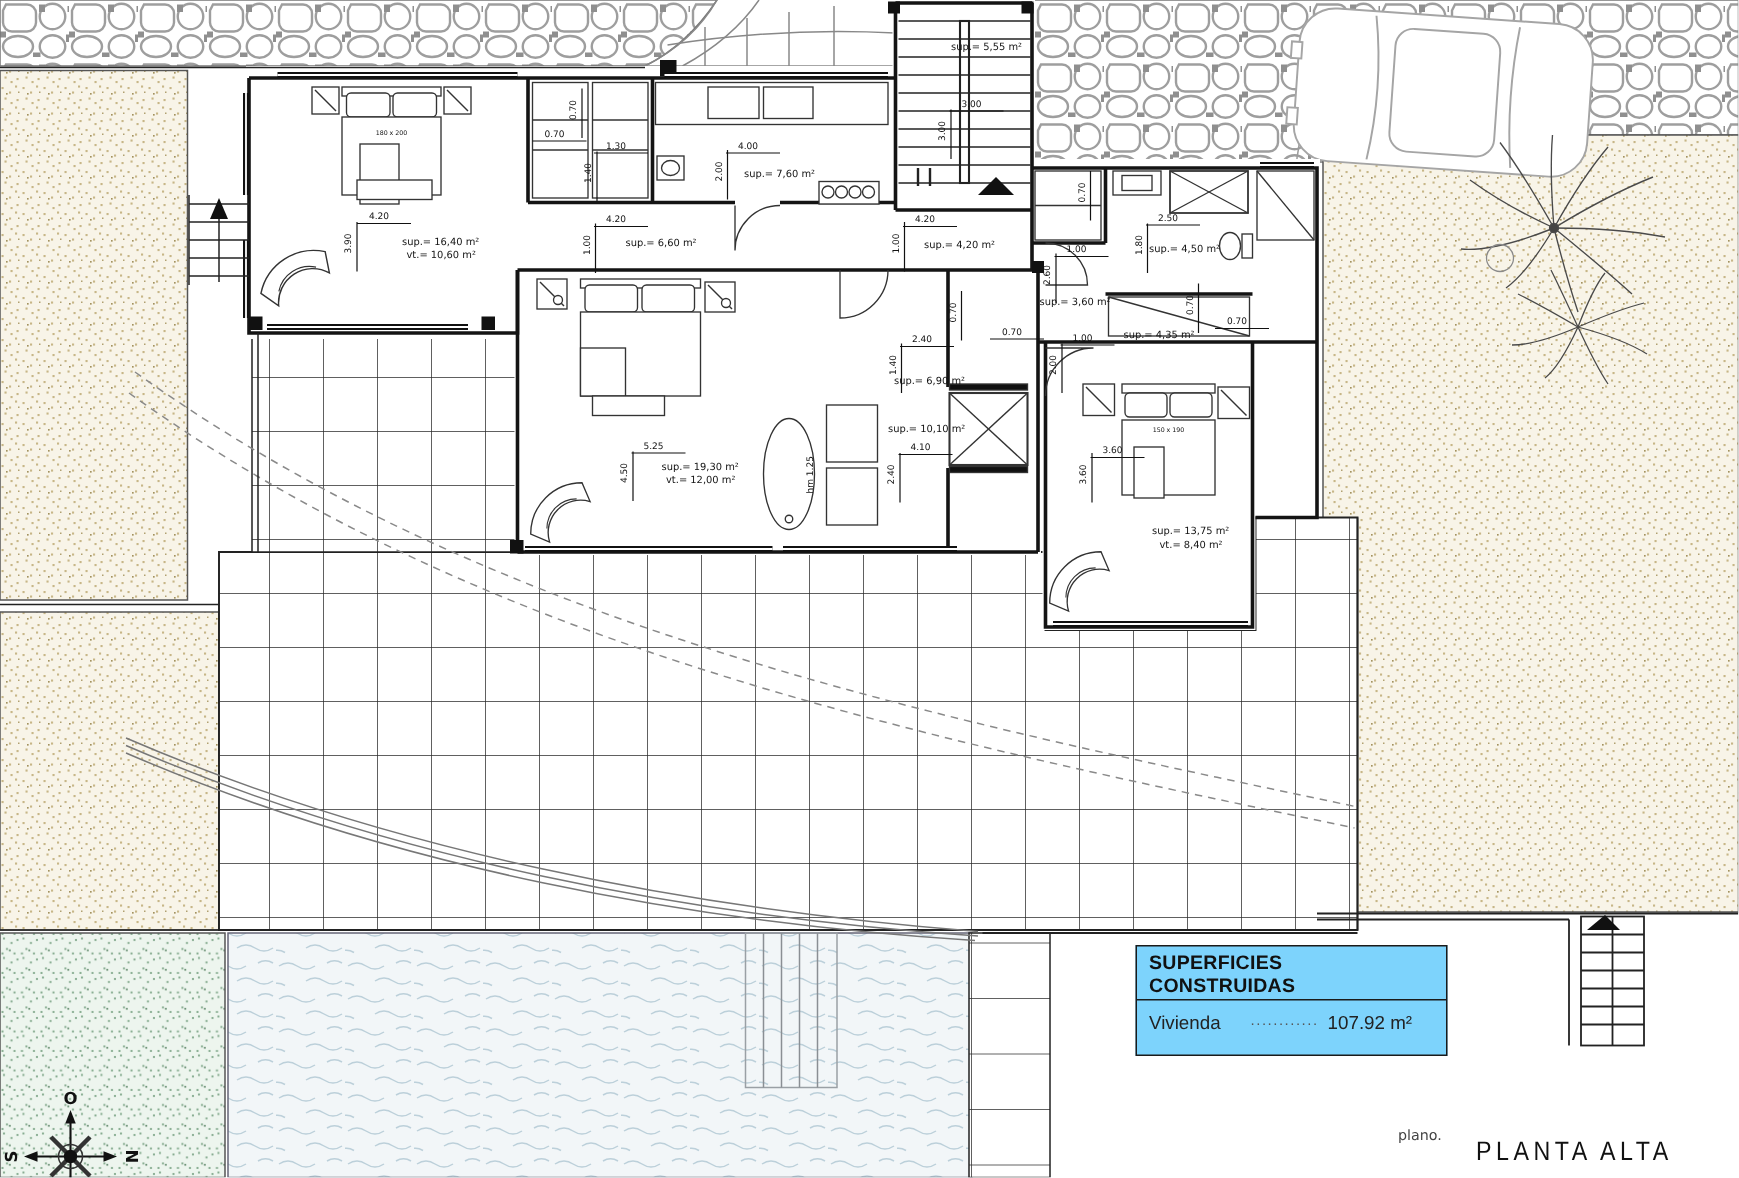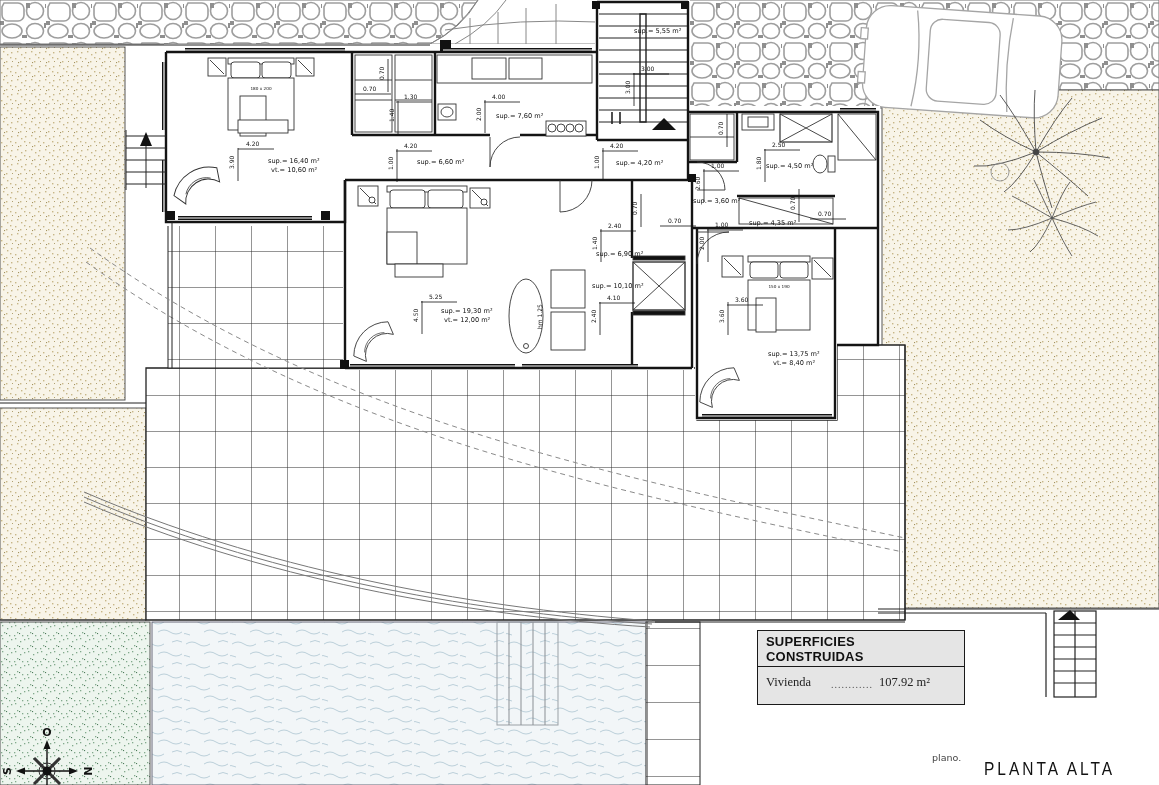--- a/index.html
+++ b/index.html
@@ -1,24 +1,24 @@
 <!DOCTYPE html>
 <html><head>
 <meta charset="utf-8">
 <style>
   html,body{margin:0;padding:0;background:#fff;}
   .stage{position:relative;width:1159px;height:785px;overflow:hidden;background:#fff;
          font-family:"DejaVu Sans",sans-serif;}
   .stage svg text{font-family:"DejaVu Sans",sans-serif;fill:#111;}
-  .areas-table{position:absolute;left:757px;top:630px;width:206px;background:#e5e5e5;
+  .areas-table{position:absolute;left:757px;top:630px;width:206px;background:#7dd3fc;
     border:1.6px solid #1a1a1a;z-index:5;}
   .at-header{font-weight:bold;font-size:13px;letter-spacing:.2px;padding:3px 8px 2px;
     border-bottom:1.6px solid #1a1a1a;color:#111;font-family:"Liberation Sans",sans-serif;}
-  .at-row{display:flex;align-items:flex-end;gap:6px;font-size:12.5px;color:#222;
-    padding:8px 8px 14px;font-family:Liberation Serif, serif;}
+  .at-row{display:flex;align-items:flex-start;gap:6px;font-size:12.5px;color:#222;
+    padding:8px 8px 14px;font-family:Liberation Sans, sans-serif;}
   .at-row .dots{color:#555;letter-spacing:1px;flex:0 0 auto;margin-left:14px;font-size:10px;}
   .plano-label{position:absolute;left:932px;top:752px;font-size:9.5px;color:#444;z-index:5;}
   .plan-title{position:absolute;left:984px;top:760px;font-size:15.5px;color:#111;
     letter-spacing:3px;z-index:5;font-family:"Liberation Sans",sans-serif;transform:scaleY(1.15);}
 </style>
 </head>
 <body>
 
 <div class="stage">
 

